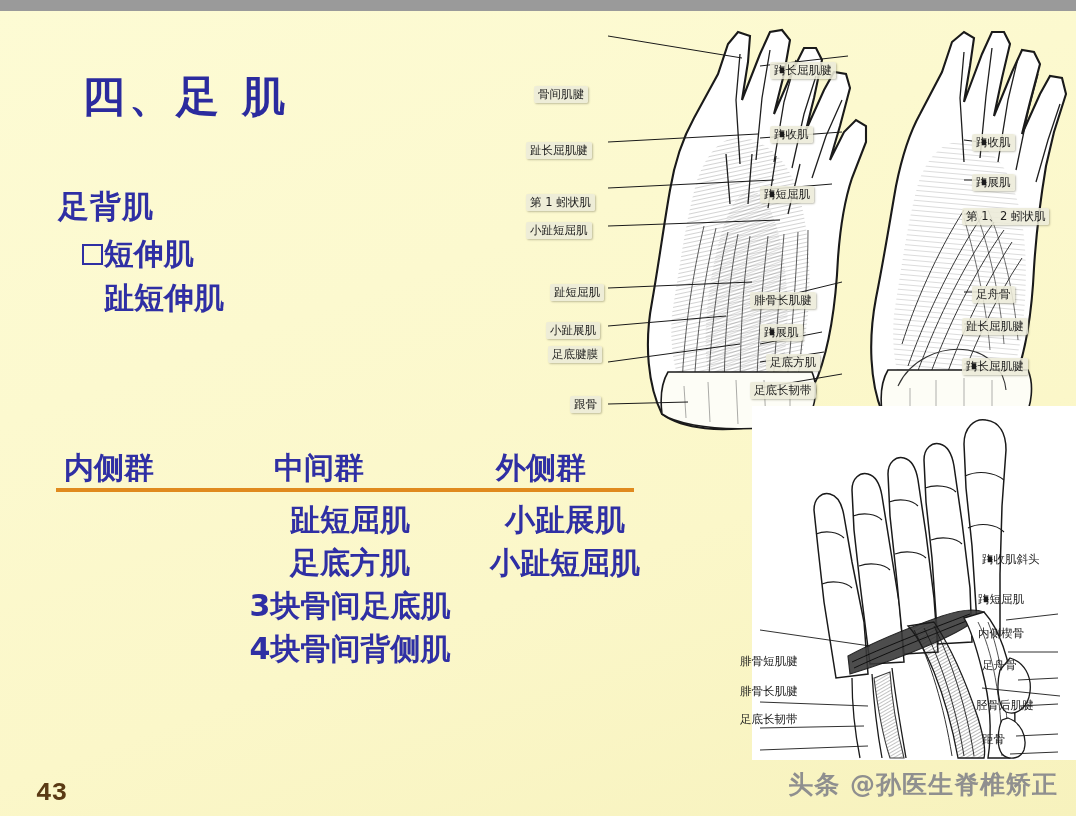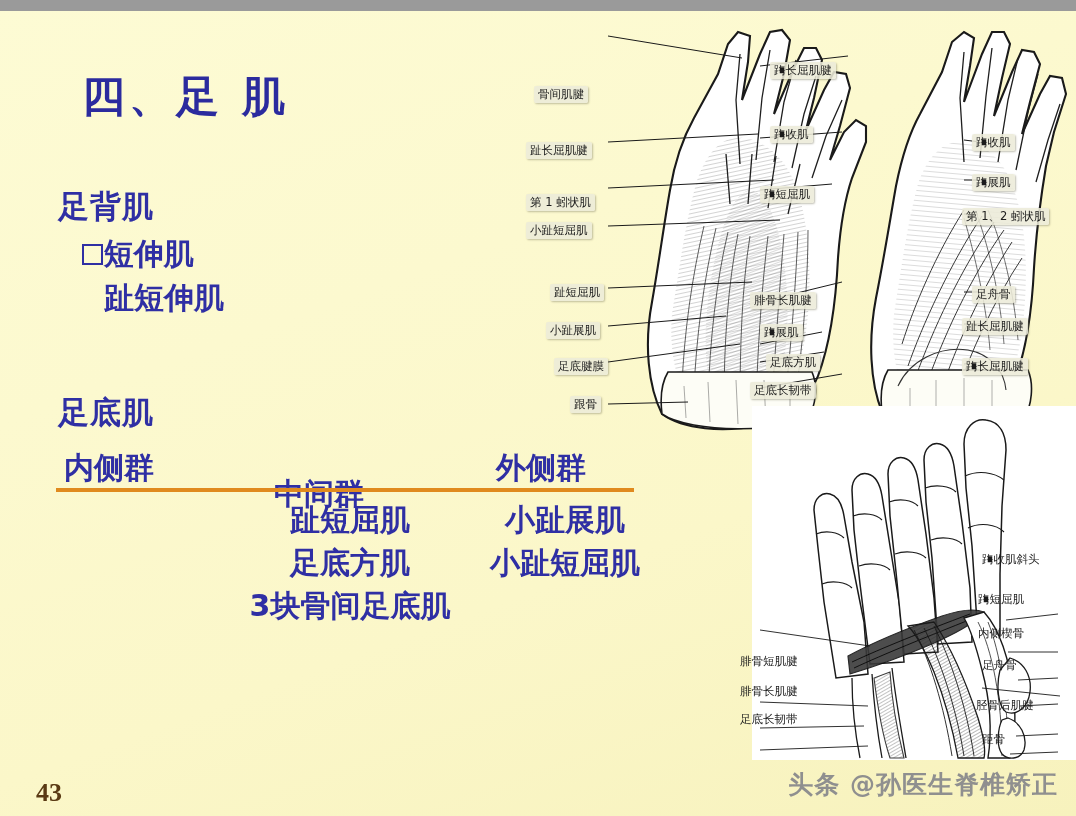--- a/index.html
+++ b/index.html
@@ -42,21 +42,21 @@
   #dorsal-1 { left: 82px; top: 234px; }
   #dorsal-2 { left: 104px; top: 278px; }
 
   
   .colhead {
     position: absolute;
     font-size: 30px; font-weight: bold; color: #2f2fa4;
     white-space: nowrap;
   }
   #ch-medial  { left: 64px;  top: 448px; }
-  #ch-middle  { left: 274px; top: 448px; margin-top: 26px; }
+  #ch-middle  { left: 274px; top: 448px; }
   #ch-lateral { left: 496px; top: 448px; }
 
   #rule {
     position: absolute; left: 56px; top: 488px;
     width: 578px; height: 4px; background: #e08a1e;
   }
 
   .col { position: absolute; }
   #col-medial  { left: 56px;  top: 498px; text-align: left;   width: 200px; }
   #col-middle  { left: 210px; top: 498px; text-align: center; width: 280px; }
@@ -73,21 +73,21 @@
     font-size: 0.84em;
     text-align: center;
     overflow: hidden;
     vertical-align: -1px;
     margin-right: 1px;
   }
 
   
   #pageno {
     position: absolute; left: 36px; top: 778px;
-    font-family: Liberation Serif, serif;
+    font-family: Liberation Mono, monospace;
     font-size: 26px; font-weight: bold; color: #5a3a14;
   }
   #watermark {
     position: absolute; right: 18px; top: 768px;
     font-size: 25px; font-weight: bold; color: #8f8f8f;
     letter-spacing: 1px; white-space: nowrap;
   }
 
   
   #fig-top {
@@ -263,21 +263,21 @@
         <path d="M452 350 L470 348"></path>
       </g>
     </svg>
 
     <div class="lbl" style="left:22px; top:72px;">骨间肌腱</div>
     <div class="lbl" style="left:14px; top:128px;">趾长屈肌腱</div>
     <div class="lbl" style="left:14px; top:180px;">第 1 蚓状肌</div>
     <div class="lbl" style="left:14px; top:208px;">小趾短屈肌</div>
     <div class="lbl" style="left:38px; top:270px;">趾短屈肌</div>
     <div class="lbl" style="left:34px; top:308px;">小趾展肌</div>
-    <div class="lbl" style="left:36px; top:344px;margin-left:6px;">足底腱膜</div>
+    <div class="lbl" style="left:36px; top:332px;">足底腱膜</div>
     <div class="lbl" style="left:58px; top:382px;">跟骨</div>
 
     <div class="lbl" style="left:258px; top:48px;">踇长屈肌腱</div>
     <div class="lbl" style="left:258px; top:112px;">踇收肌</div>
     <div class="lbl" style="left:248px; top:172px;">踇短屈肌</div>
     <div class="lbl" style="left:238px; top:278px;">腓骨长肌腱</div>
     <div class="lbl" style="left:248px; top:310px;">踇展肌</div>
     <div class="lbl" style="left:254px; top:340px;">足底方肌</div>
     <div class="lbl" style="left:238px; top:368px;">足底长韧带</div>
 
@@ -392,33 +392,33 @@
 
   <div id="title">四、足 肌</div>
 
   <div class="h2" id="dorsal-head">足背肌</div>
 
   <div class="item" id="dorsal-2">趾短伸肌</div>
   <div class="item" id="dorsal-1">
     <span class="tofu"></span><span>短伸肌</span>
   </div>
 
-  <div class="h2" id="plantar-head">足底肌</div>
 
   <div class="colhead" id="ch-medial">内侧群</div>
   <div class="colhead" id="ch-middle">中间群</div>
   <div class="colhead" id="ch-lateral">外侧群</div>
 
   <div id="rule"></div>
 
 
   <div class="col" id="col-middle">
     <div class="row">趾短屈肌</div>
     <div class="row">足底方肌</div>
     <div class="row">3块骨间足底肌</div>
+    <div class="row">4块骨间背侧肌</div>
   </div>
 
   <div class="col" id="col-lateral">
     <div class="row">小趾展肌</div>
     <div class="row">小趾短屈肌</div>
   </div>
 
   <div id="pageno">43</div>
   <div id="watermark">头条 @孙医生脊椎矫正</div>
 

